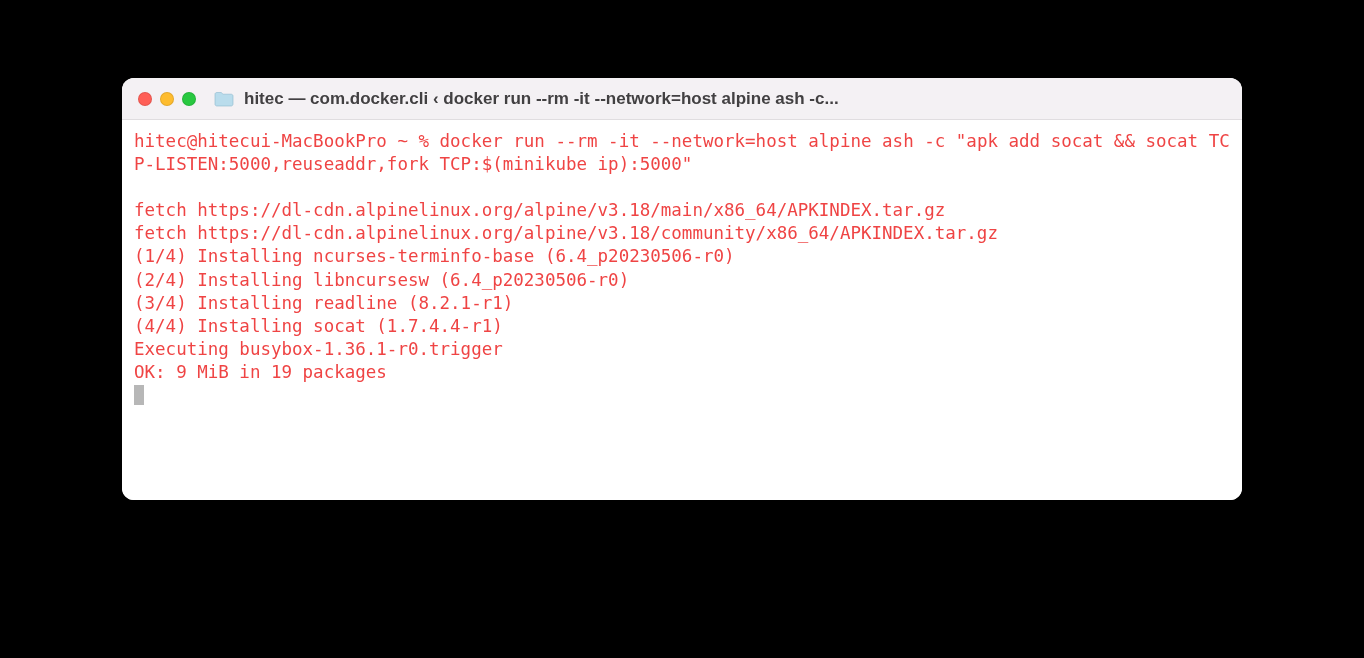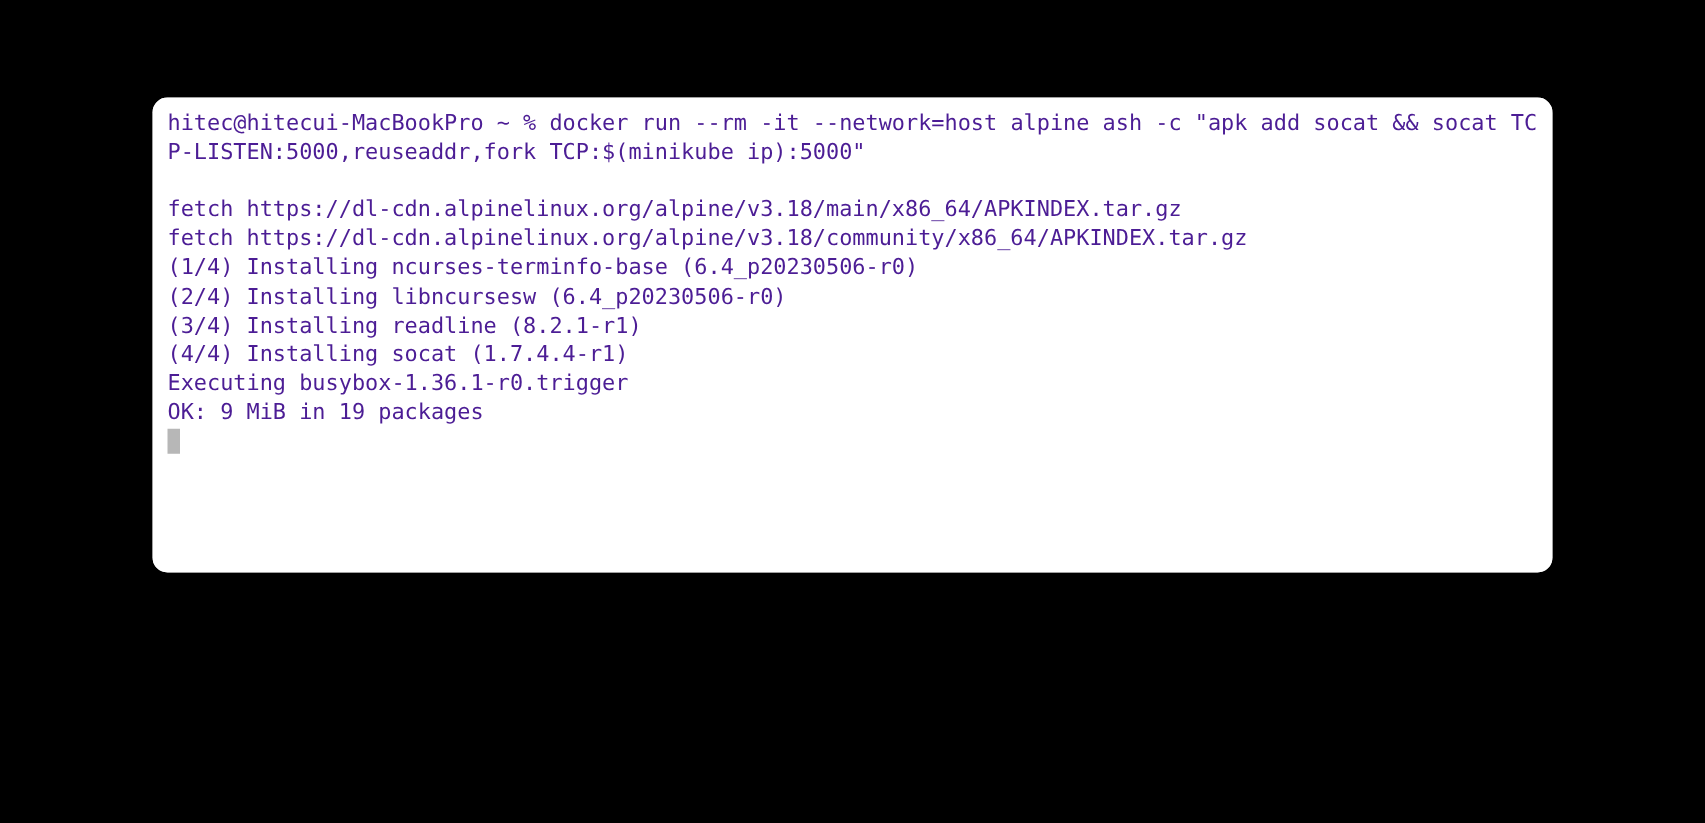--- a/index.html
+++ b/index.html
@@ -64,38 +64,51 @@
       text-overflow: ellipsis;
       flex: 1;
       margin-left: 2px;
     }
     .terminal-body {
       background: #ffffff;
       padding: 10px 12px 14px 12px;
       font-family: "SF Mono", "Menlo", "Monaco", "Consolas", monospace;
       font-size: 17.5px;
       line-height: 1.32;
-      color: #4c1d95;
+      color: #ef4444;
       white-space: pre-wrap;
       word-break: break-all;
       min-height: 380px;
     }
     .prompt-line { display: block; }
     .cursor {
       display: inline-block;
       width: 10px;
       height: 20px;
       background: #b7b7b7;
       vertical-align: text-bottom;
     }
   </style>
 </head>
 <body>
 
 <div class="terminal-window">
+  <div class="titlebar">
+    <div class="traffic-lights">
+      <div class="traffic-dot dot-close"></div>
+      <div class="traffic-dot dot-min"></div>
+      <div class="traffic-dot dot-max"></div>
+    </div>
+    <div class="folder-icon">
+      <svg width="20" height="16" viewBox="0 0 20 16">
+        <path d="M1 3.2 C1 2 2 1.5 3 1.5 L7.2 1.5 L9 3.2 L17 3.2 C18.2 3.2 19 4 19 5 L19 13 C19 14.2 18.2 15 17 15 L3 15 C1.8 15 1 14.2 1 13 Z" fill="#b9dcec" stroke="#8cb9cf" stroke-width="0.6"></path>
+      </svg>
+    </div>
+    <div class="title-text">hitec — com.docker.cli ‹ docker run --rm -it --network=host alpine ash -c...</div>
+  </div>
 
   <div class="terminal-body"><span class="prompt-line"><span>hitec@hitecui-MacBookPro ~ % </span><span>docker run --rm -it --network=host alpine ash -c "apk add socat &amp;&amp; socat TCP-LISTEN:5000,reuseaddr,fork TCP:$(minikube ip):5000"</span></span><span id="output-container">
 fetch https://dl-cdn.alpinelinux.org/alpine/v3.18/main/x86_64/APKINDEX.tar.gz
 fetch https://dl-cdn.alpinelinux.org/alpine/v3.18/community/x86_64/APKINDEX.tar.gz
 (1/4) Installing ncurses-terminfo-base (6.4_p20230506-r0)
 (2/4) Installing libncursesw (6.4_p20230506-r0)
 (3/4) Installing readline (8.2.1-r1)
 (4/4) Installing socat (1.7.4.4-r1)
 Executing busybox-1.36.1-r0.trigger
 OK: 9 MiB in 19 packages

